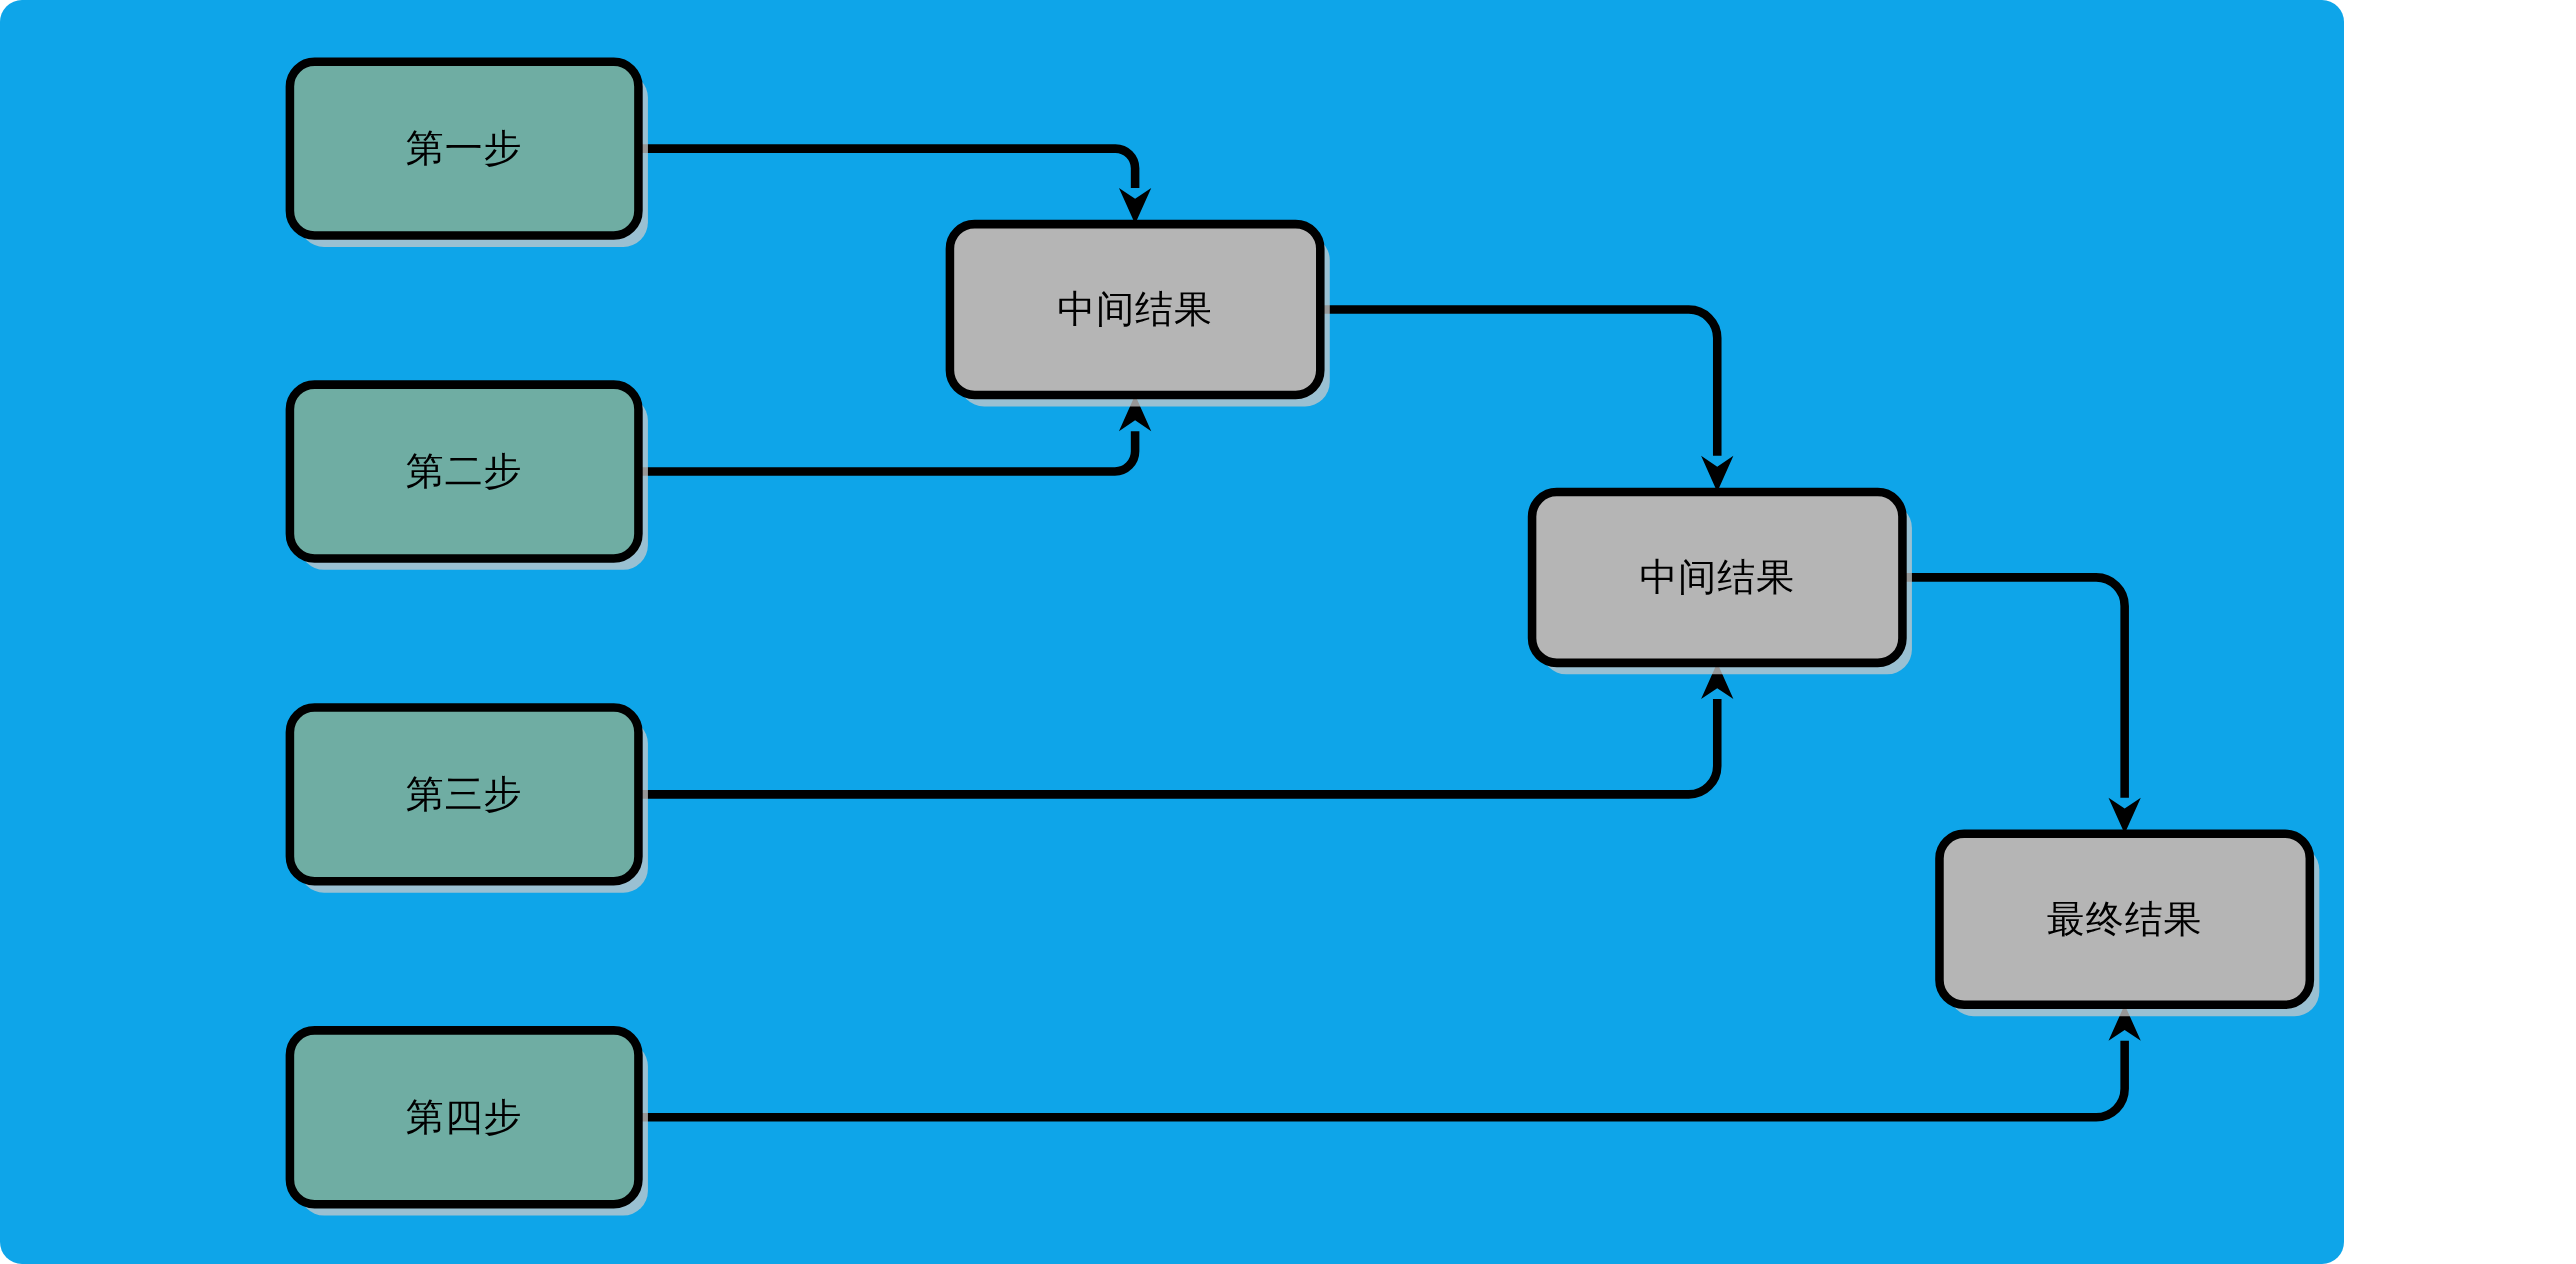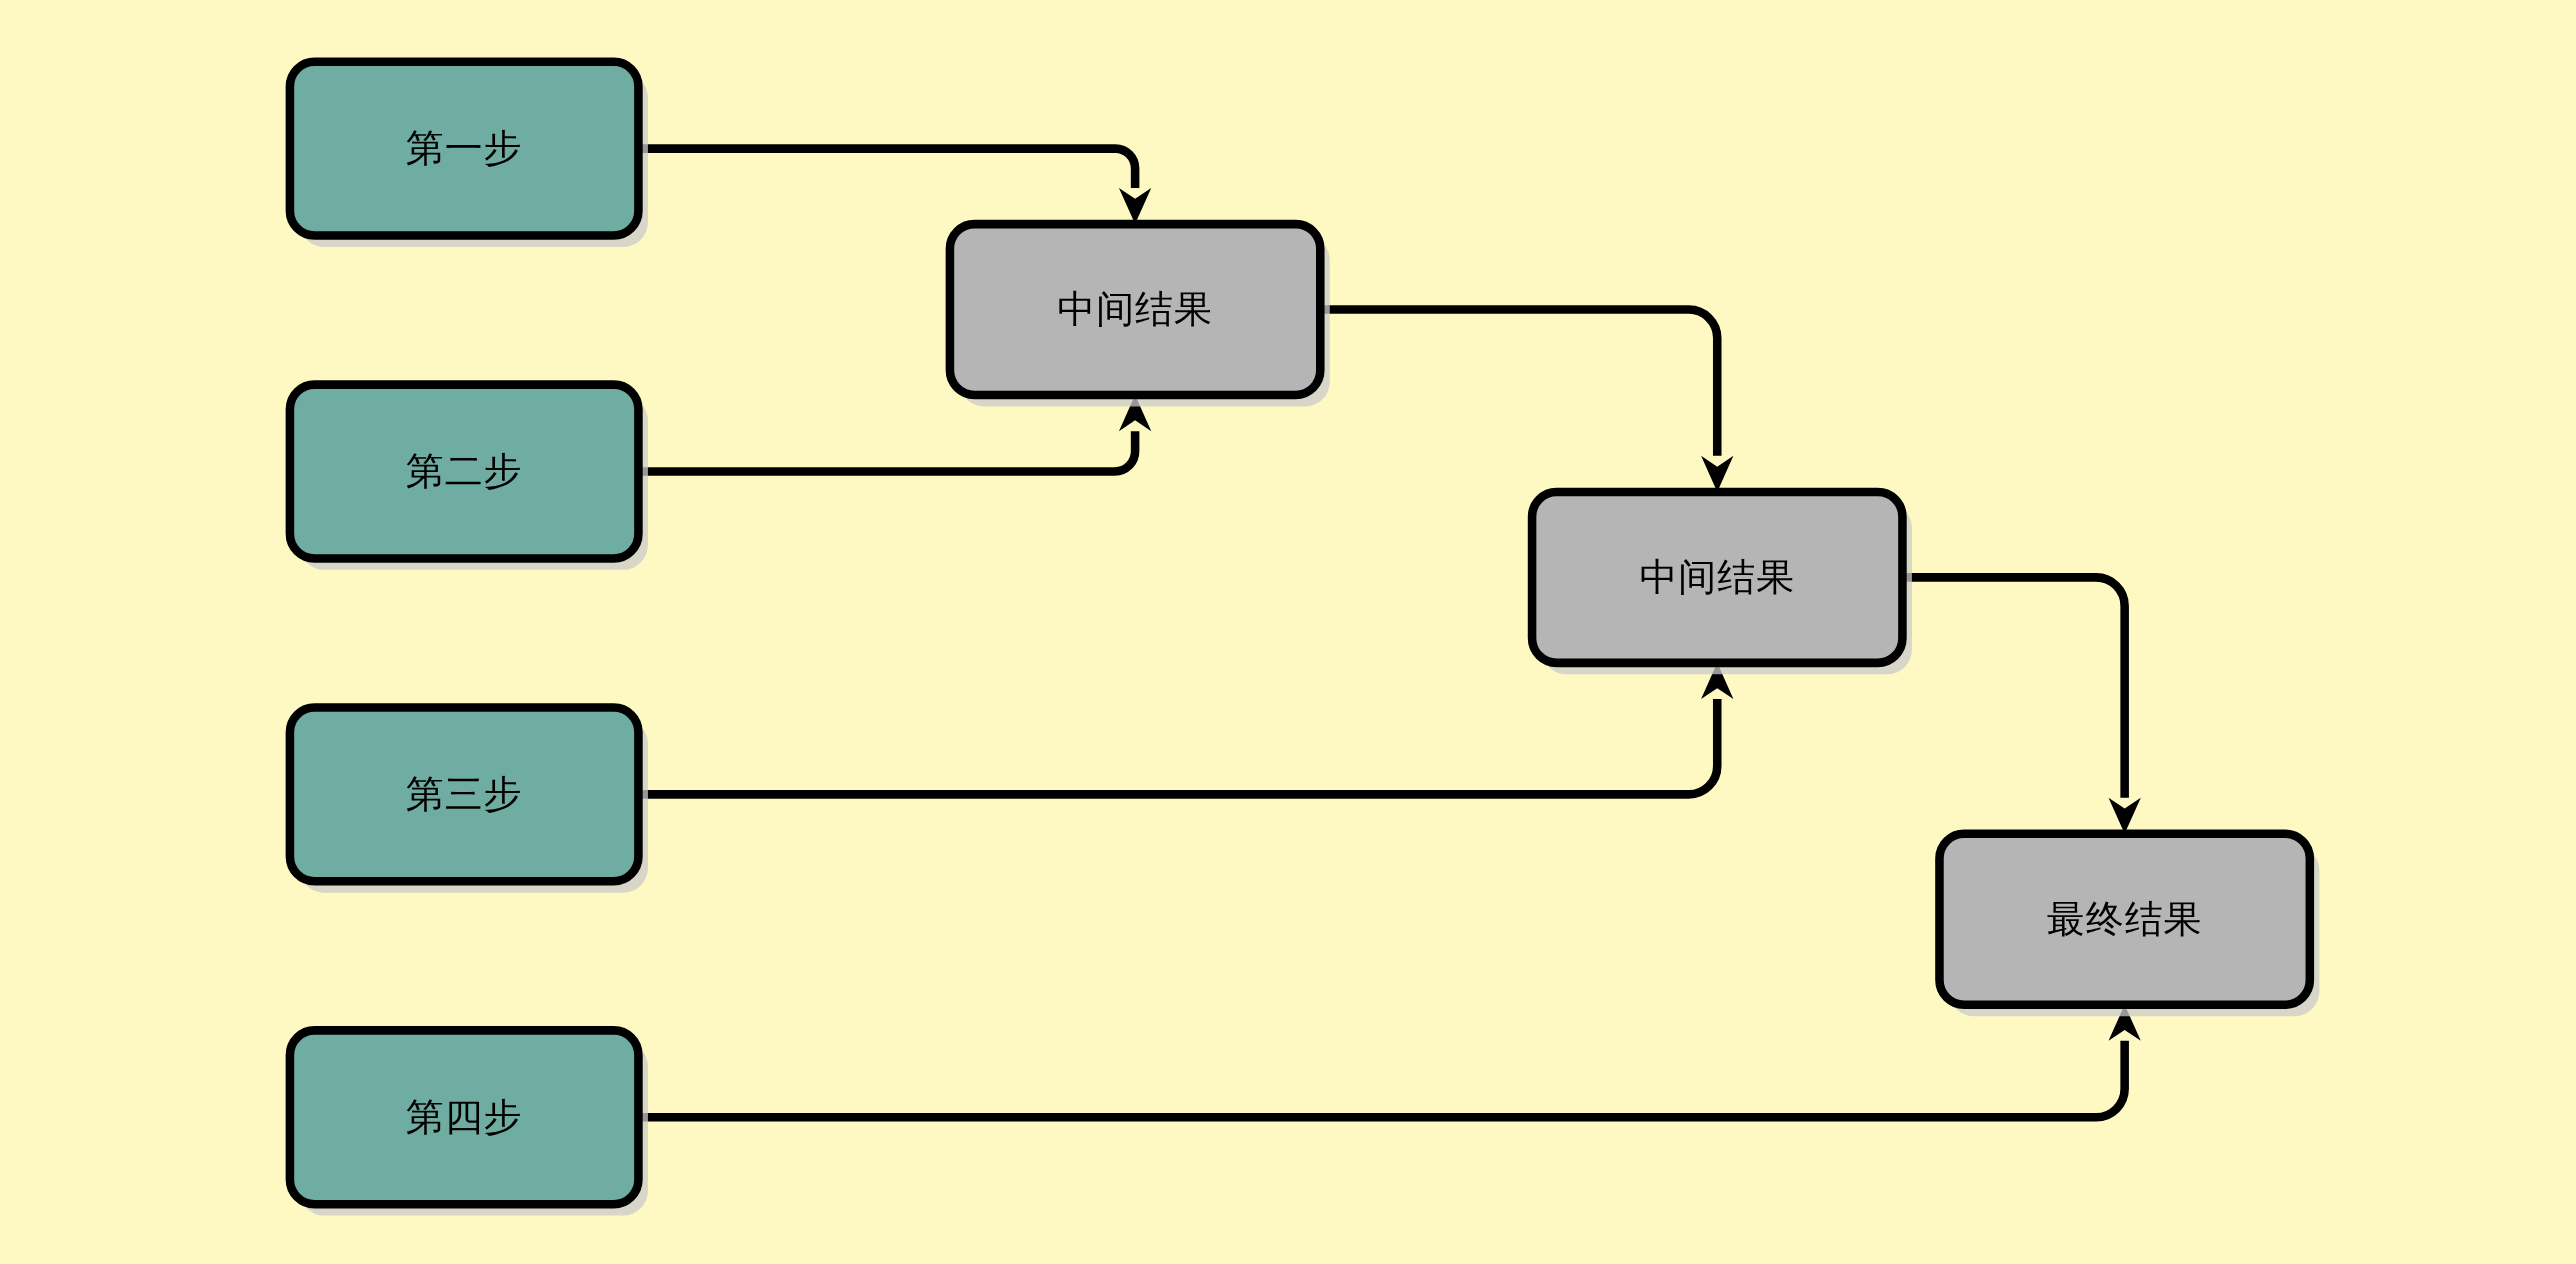--- a/index.html
+++ b/index.html
@@ -8,23 +8,24 @@
     background: #ffffff;
   }
   body {
     width: 2576px;
     height: 1264px;
     overflow: hidden;
     font-family: "DejaVu Sans", "Liberation Sans", sans-serif;
   }
   #diagram-root {
     position: relative;
-    width: 2576px;
+    width: 2344px;
     height: 1264px;
-    background: #fef9c3;
+    background: #0ea5e9;
+    border-radius: 22px;
   }
   svg#flowchart {
     display: block;
     width: 2576px;
     height: 1264px;
   }
   .node-shadow {
     fill: #c9c9c9;
     opacity: 0.75;
   }

